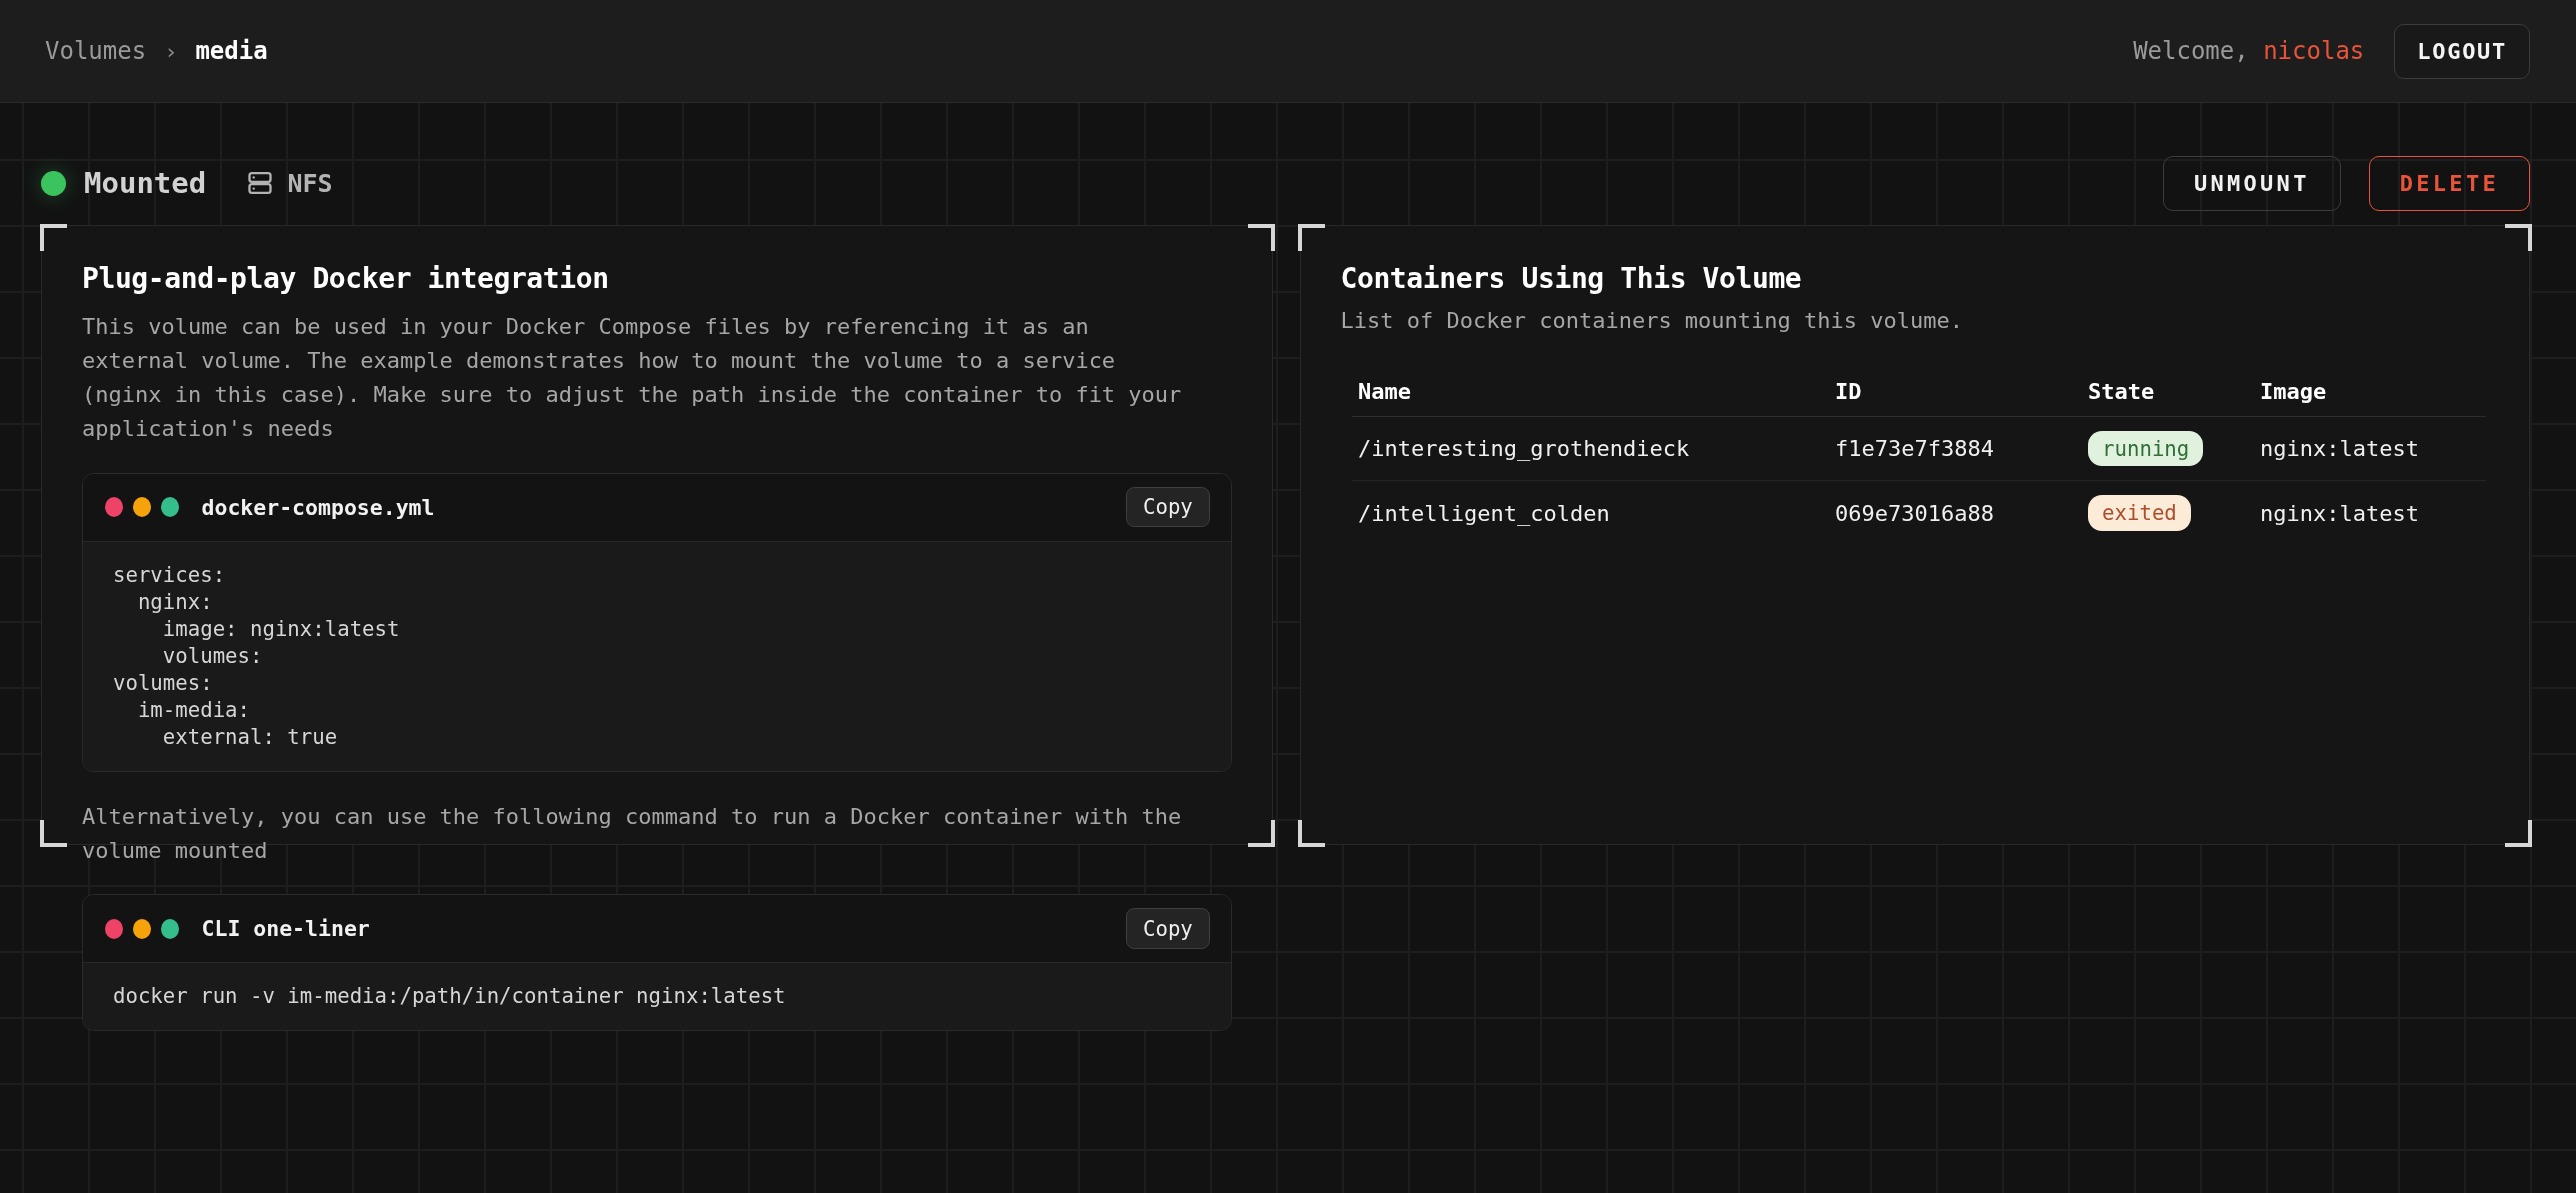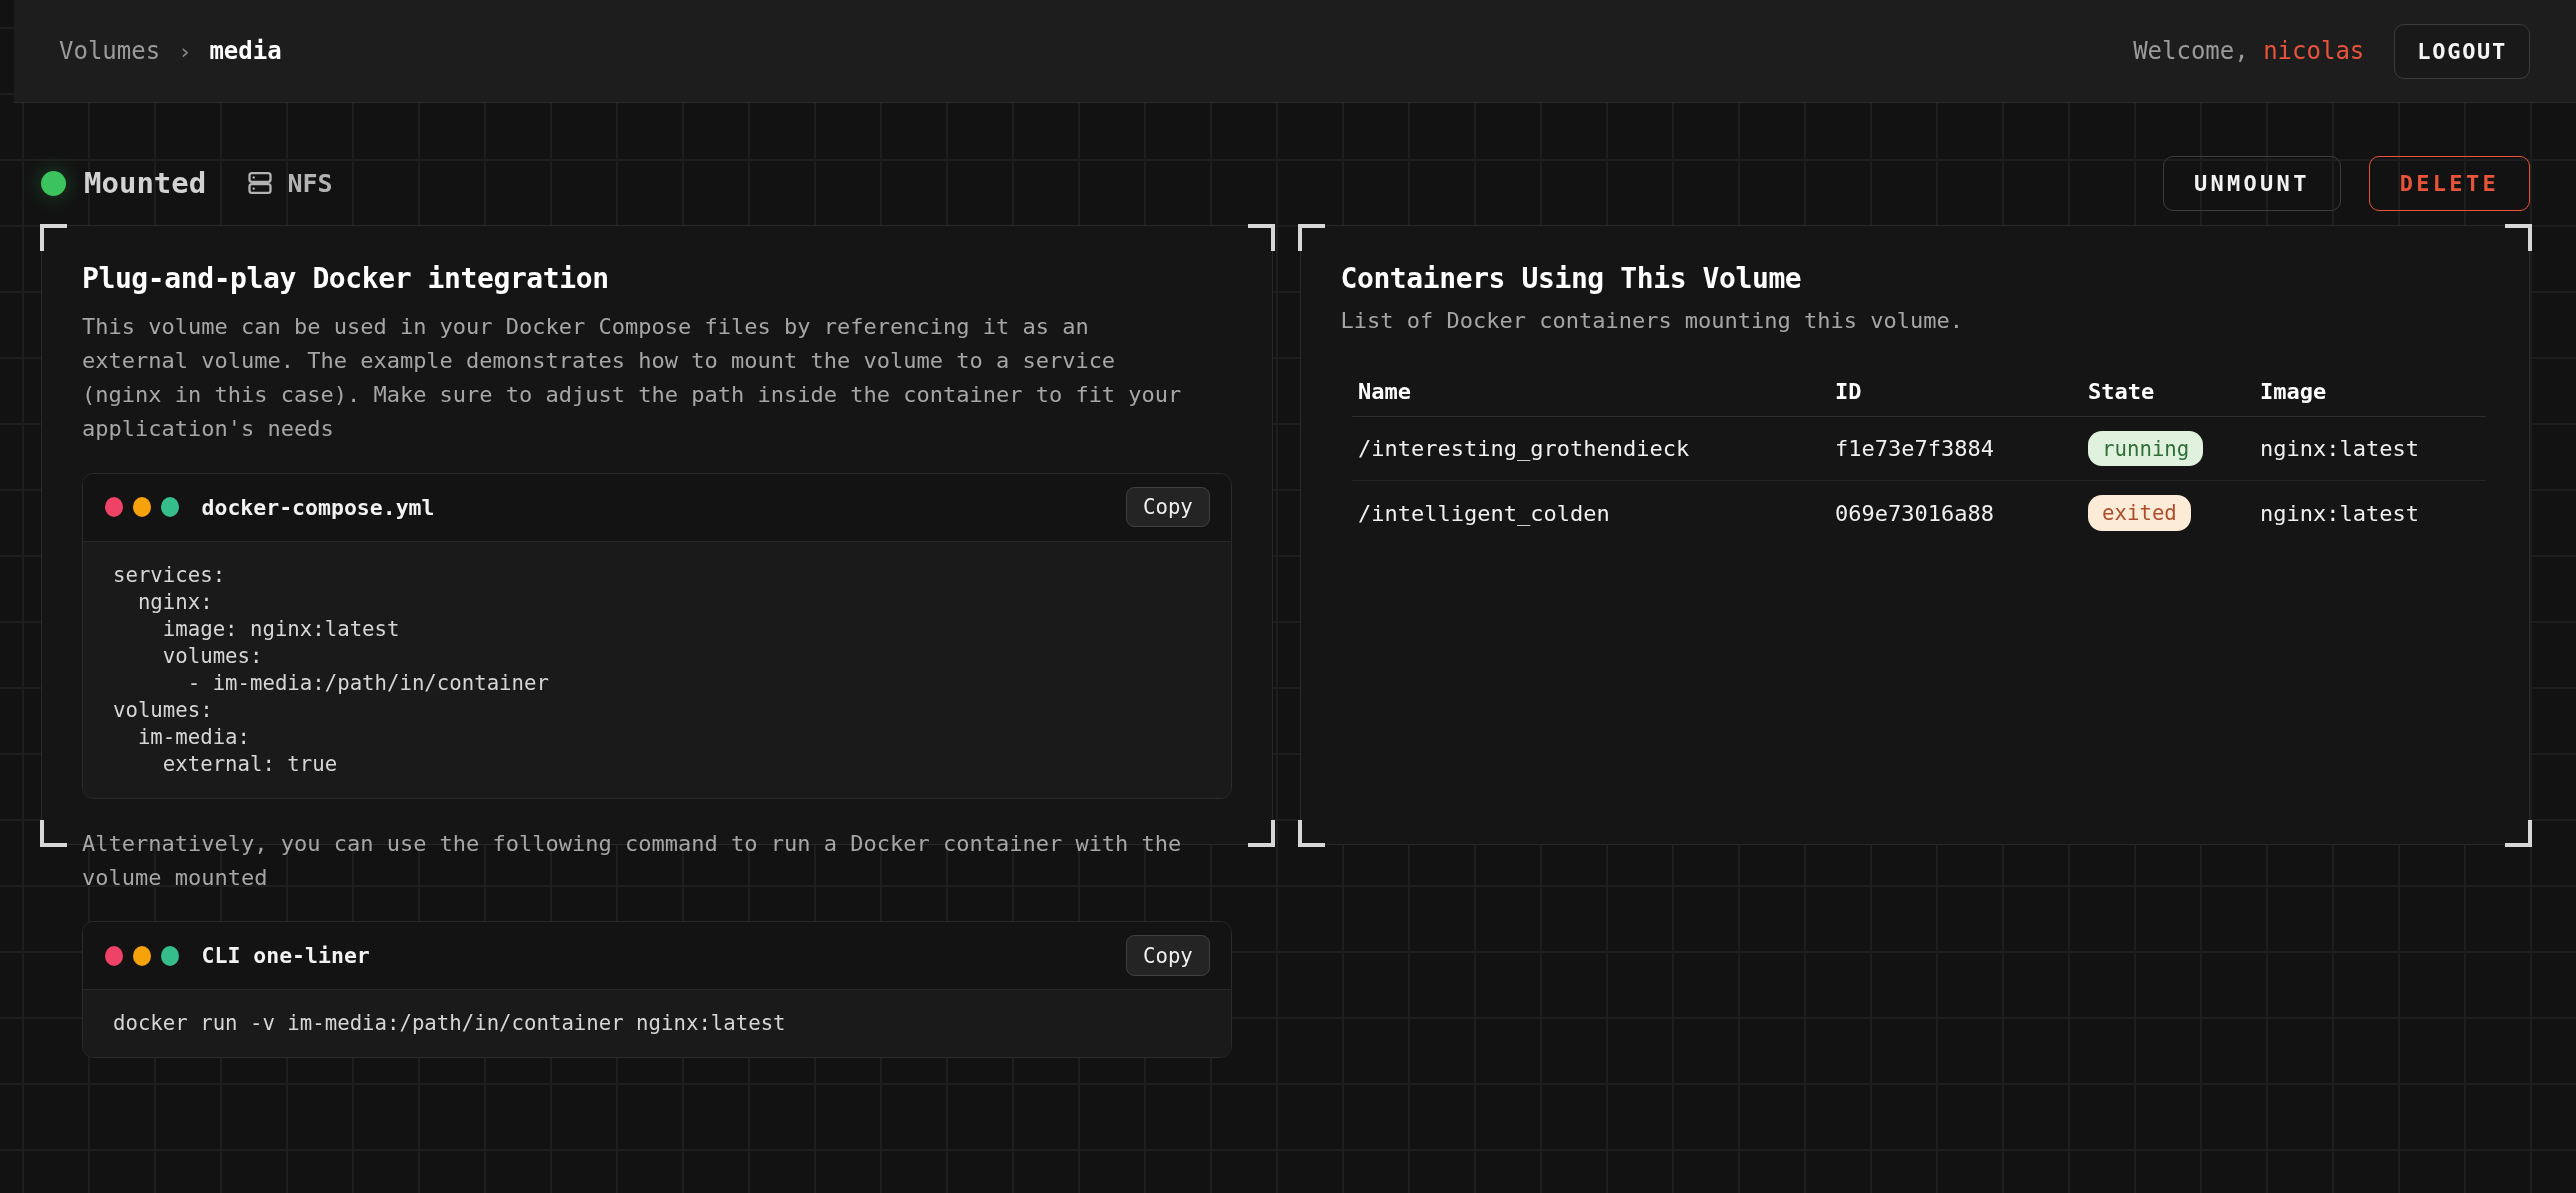--- a/index.html
+++ b/index.html
@@ -18,21 +18,21 @@
     background-image:
       linear-gradient(to right,#1e1e1e 1.7px,transparent 1.7px),
       linear-gradient(to bottom,#1e1e1e 1.7px,transparent 1.7px);
     background-size:66px 66px;
     background-position:22px 27px;
   }
   
   .topbar{
     height:103px;background:#1d1d1d;border-bottom:1.7px solid #2b2b2b;
     display:flex;align-items:center;justify-content:space-between;
-    padding:0 46px 0 45px;position:relative;z-index:2;margin-left:14px;
+    padding:0 46px 0 45px;position:relative;z-index:2;
   }
   .breadcrumb{display:flex;align-items:center;gap:18px;font-size:24px;}
   .crumb-parent{color:#9a9a9a;cursor:pointer;}
   .crumb-sep{color:#8a8a8a;font-size:22px;}
   .crumb-current{color:#ffffff;font-weight:bold;}
   .topbar-right{display:flex;align-items:center;gap:30px;}
   .welcome{font-size:24px;color:#9a9a9a;}
   .welcome .username{color:var(--accent);}
   .btn{
     font-family:inherit;cursor:pointer;background:transparent;
@@ -186,21 +186,20 @@
                 <span class="t-green"></span>
               </span>
               <span class="code-filename">docker-compose.yml</span>
               <button class="btn copy-btn">Copy</button>
             </div>
             <div class="code-body">
               <div class="code-line">services:</div>
               <div class="code-line">  nginx:</div>
               <div class="code-line">    image: nginx:latest</div>
               <div class="code-line">    volumes:</div>
-              <div class="code-line">      - im-media:/path/in/container</div>
               <div class="code-line">volumes:</div>
               <div class="code-line">  im-media:</div>
               <div class="code-line">    external: true</div>
             </div>
           </div>
 
           <p class="cli-intro">Alternatively, you can use the following command to run a Docker container with the volume mounted</p>
 
           <div class="code-block">
             <div class="code-header">

